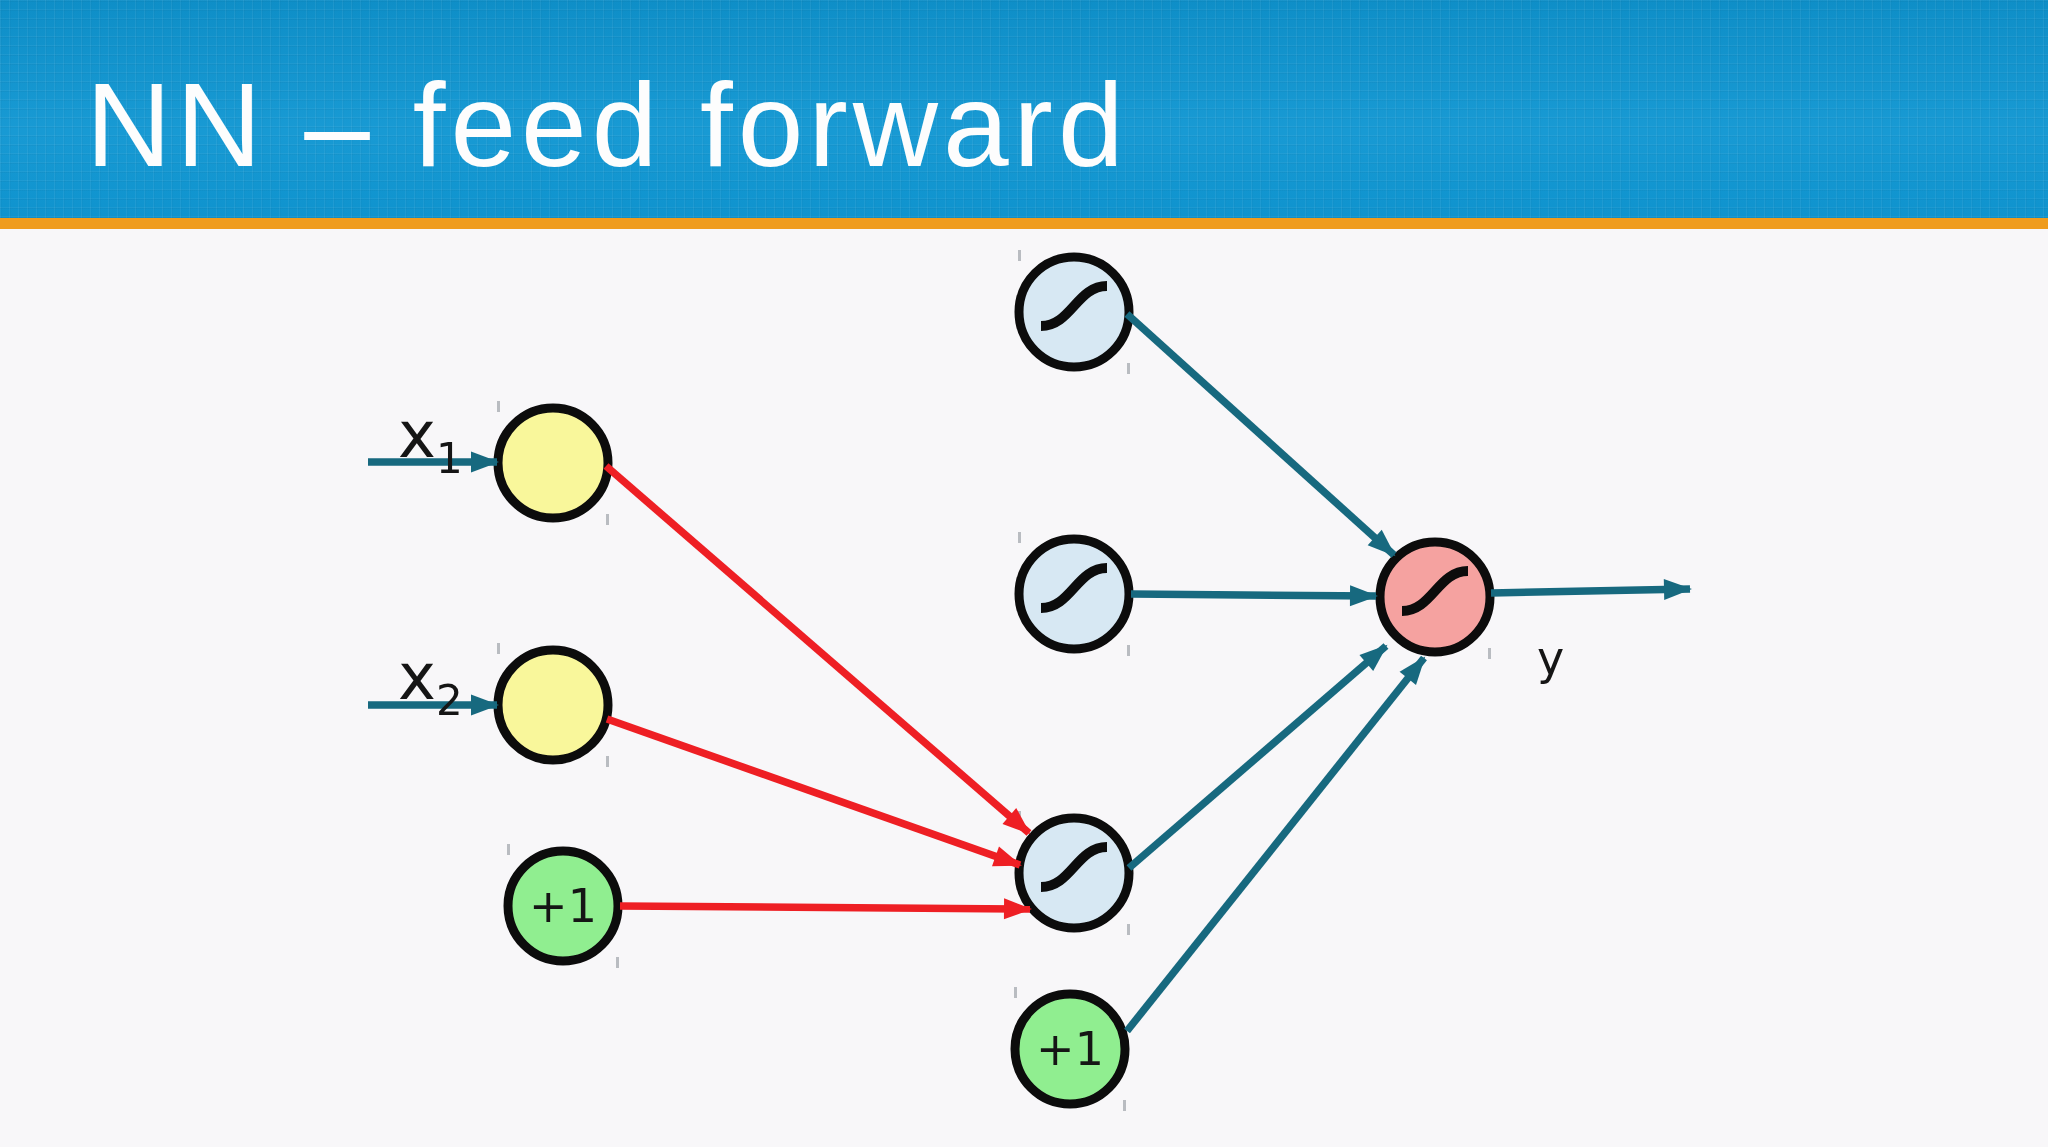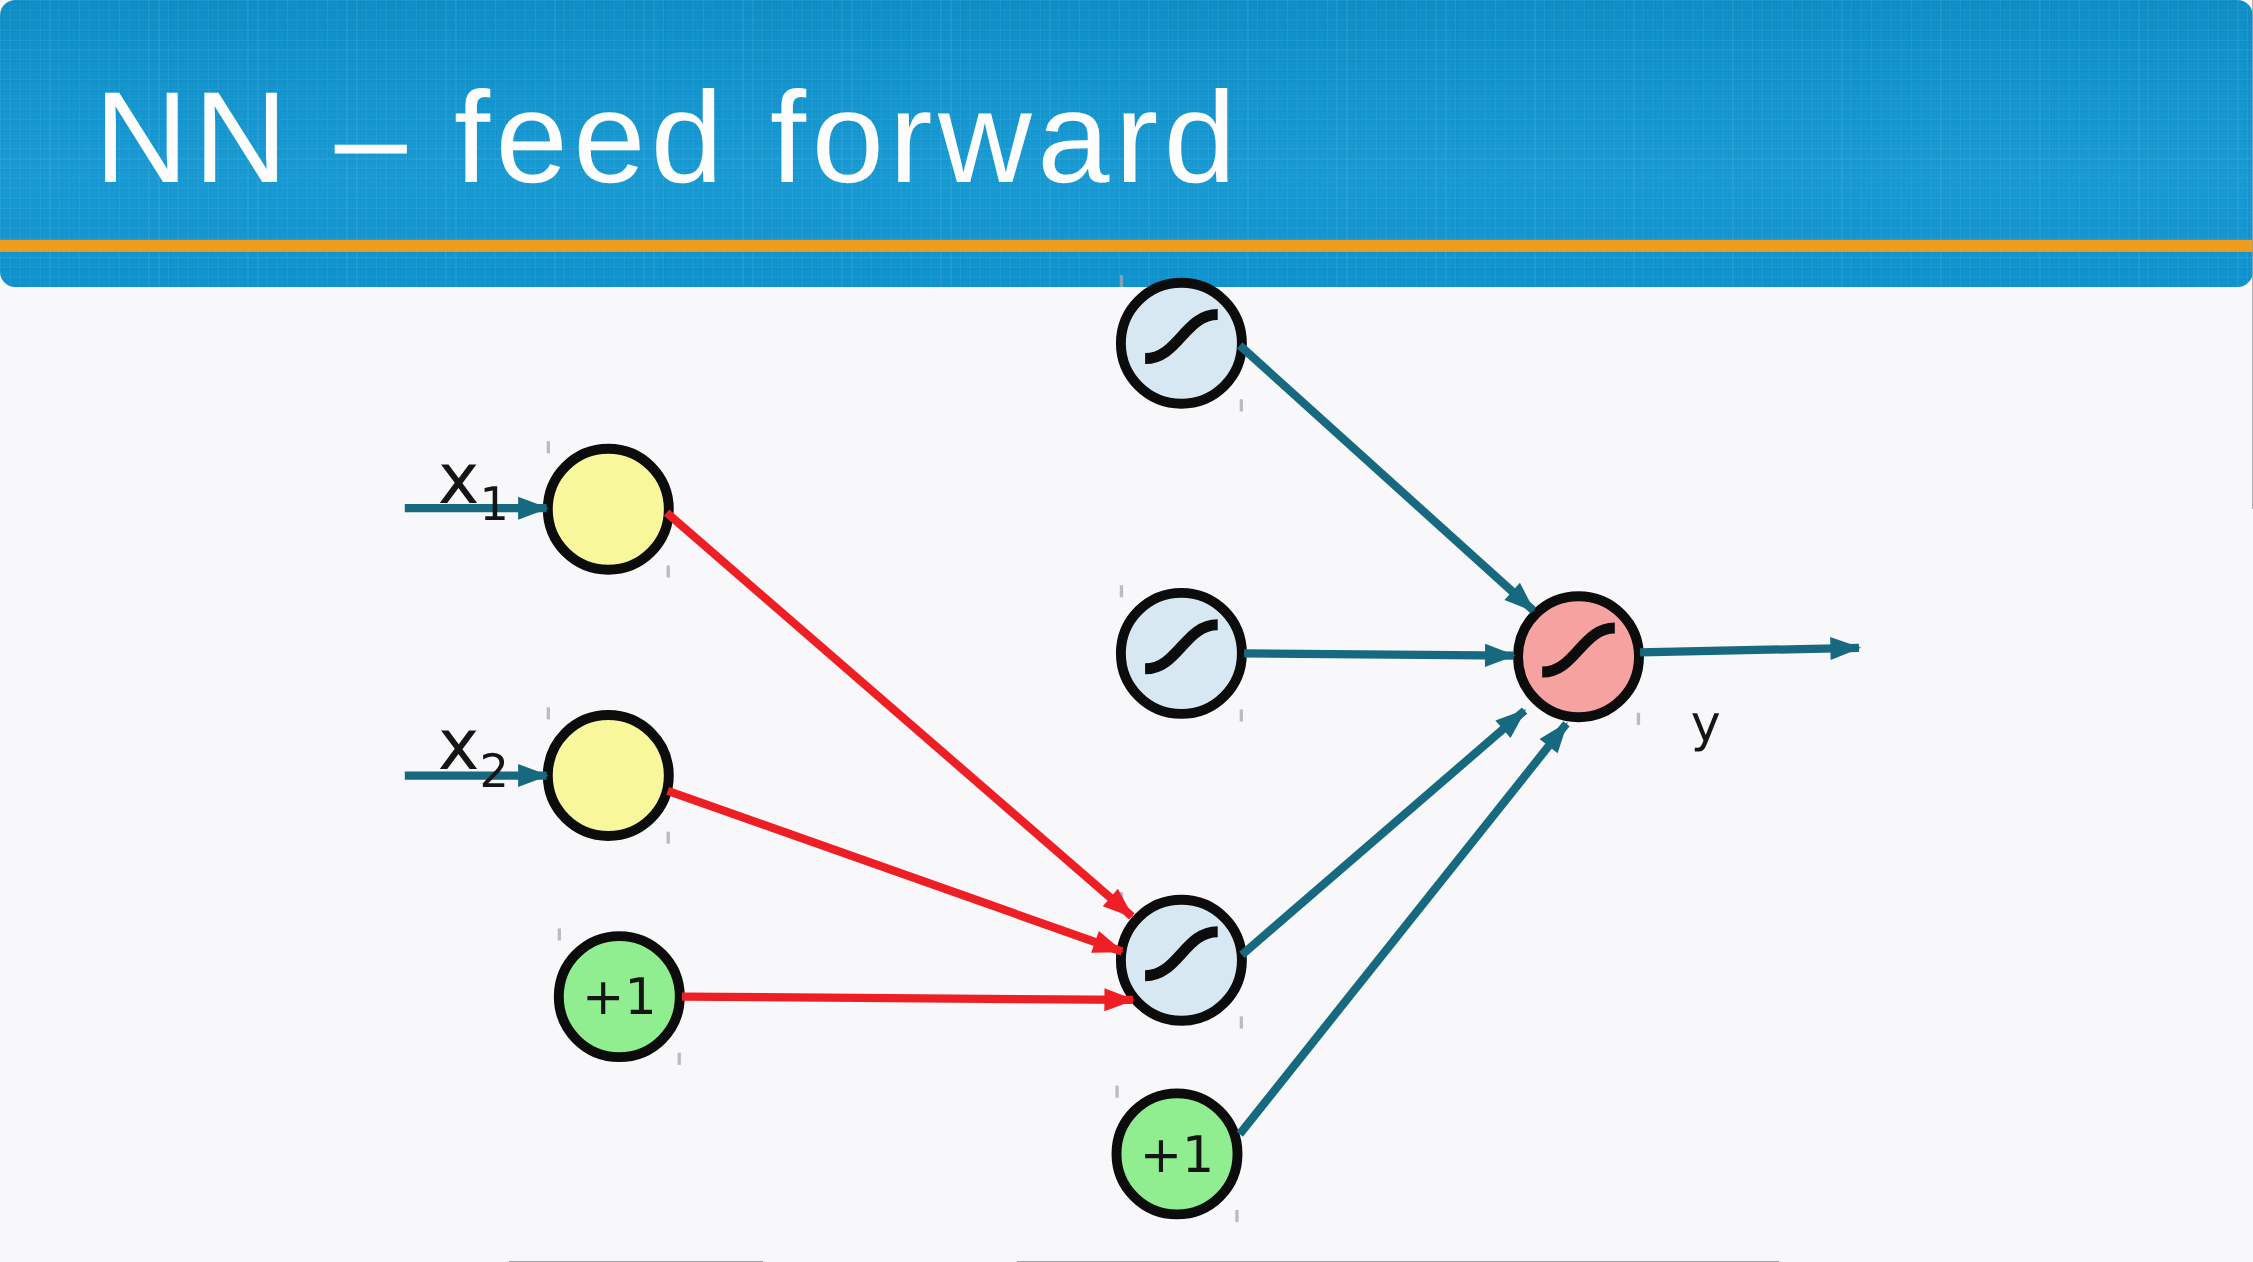--- a/index.html
+++ b/index.html
@@ -4,27 +4,26 @@
 <style>
   html,body{margin:0;padding:0;background:#2a2a2a;}
   .slide{
     position:relative;
     width:2048px;height:1147px;
     background:#f8f7f9;
     overflow:hidden;
     font-family:"DejaVu Sans","Liberation Sans",sans-serif;
   }
   .header{
-    position:absolute;left:0;top:0;width:2048px;height:261px;
+    position:absolute;left:0;top:0;width:2048px;height:218px;
     background-color:#0f96d2;
     background-image:
       repeating-linear-gradient(to right, rgba(255,255,255,0.06) 0 1px, rgba(0,0,0,0.02) 1px 2px, transparent 2px 9px),
       repeating-linear-gradient(to bottom, rgba(255,255,255,0.05) 0 1px, rgba(0,0,0,0.03) 1px 2px, transparent 2px 9px),
       linear-gradient(to bottom, rgba(0,0,0,0.05), rgba(255,255,255,0.04) 60%, rgba(0,0,0,0.02));
-    border-radius: 14px;
   }
   .accent-bar{
     position:absolute;left:0;top:218px;width:2048px;height:11px;
   }
   .title{
     position:absolute;left:86px;top:66px;
     margin:0;
     font-family:"Liberation Sans","DejaVu Sans",sans-serif;
     font-weight:100;
     font-size:118px;

